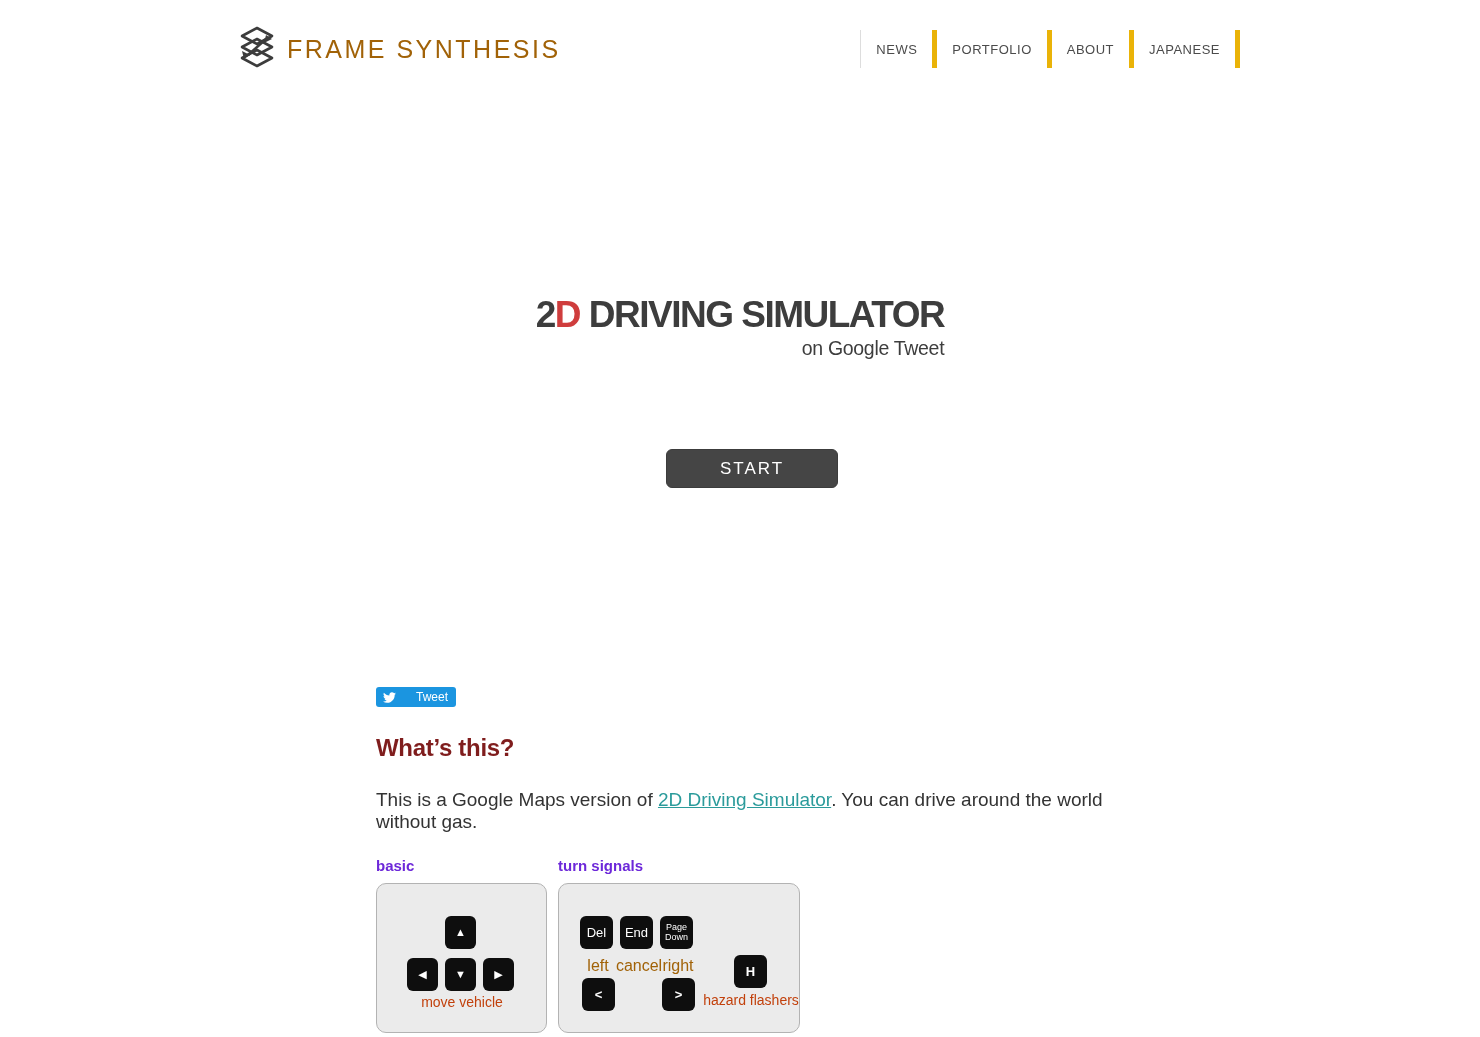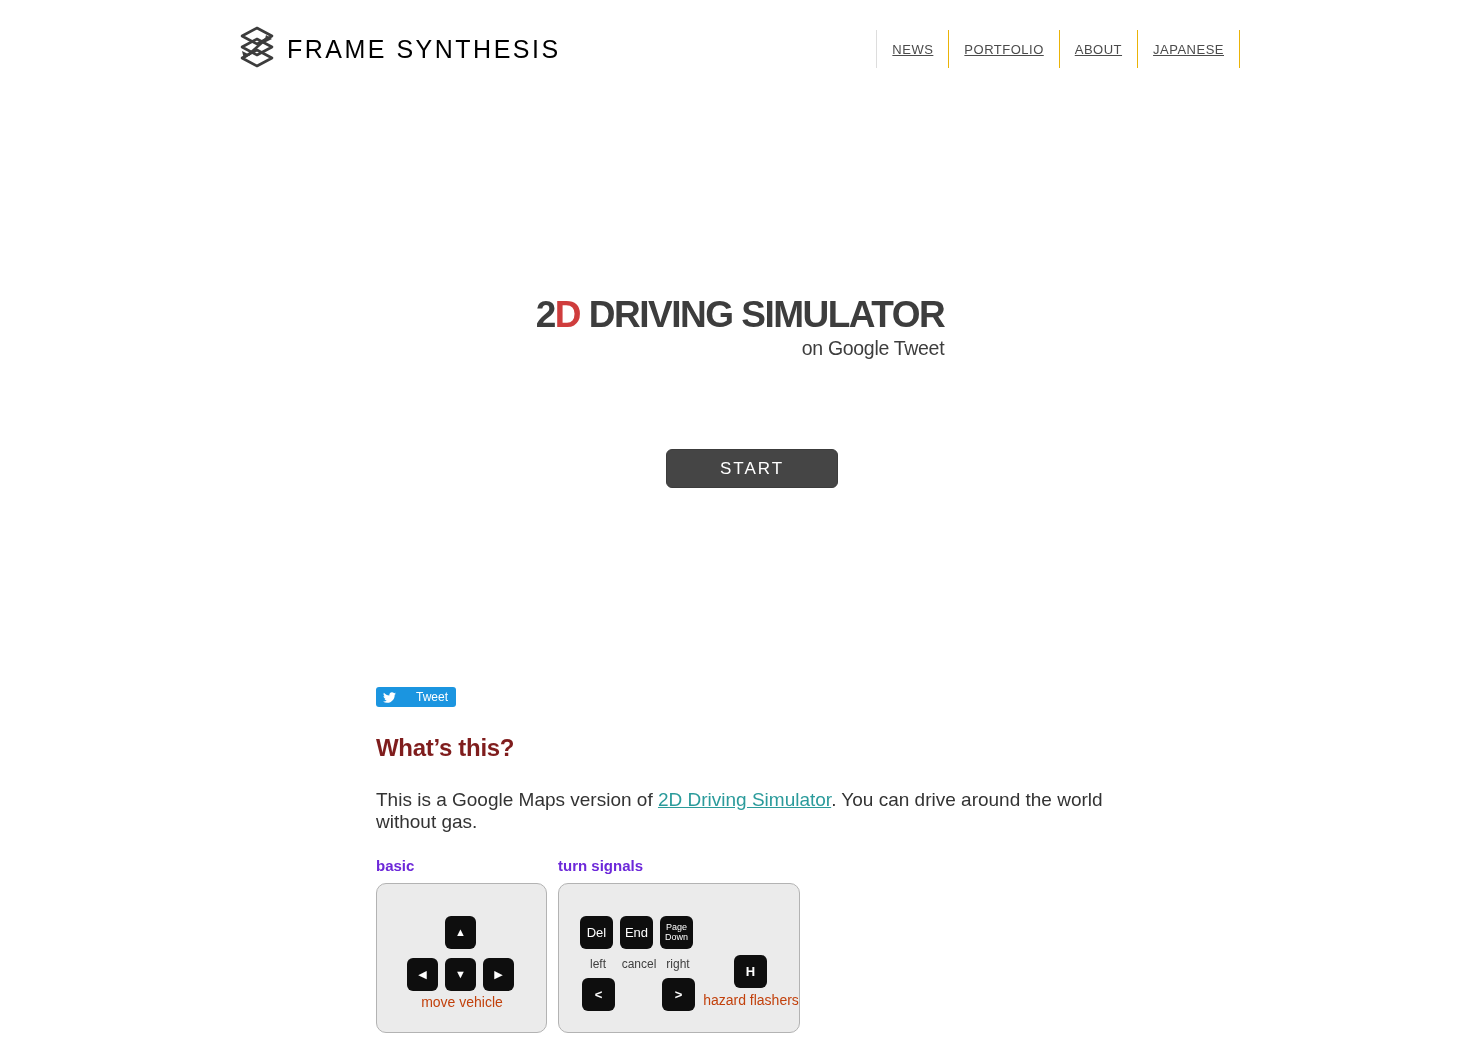--- a/index.html
+++ b/index.html
@@ -9,30 +9,30 @@
     position: relative;
     overflow: hidden;
     font-family: "Liberation Sans", sans-serif;
     color: #333;
   }
 
   
   .header { position: absolute; left: 240px; top: 0; width: 1000px; height: 80px; }
   .logo { position: absolute; left: 0; top: 25px; display: flex; align-items: center; gap: 13px; cursor: pointer; }
   .logo-text {
-    font-size: 25px; color: #000000; letter-spacing: 2.5px;
+    font-size: 25px; color: #a16207; letter-spacing: 2.5px;
     font-family: "Liberation Sans", sans-serif;
   }
   .nav { position: absolute; right: 0; top: 30px; display: flex; border-left: 1px solid #ddd; }
   .nav-item {
     display: flex; align-items: center;
     height: 38px; padding: 0 15px;
-    border-right: 1px solid #eab308;
+    border-right: 5px solid #eab308;
     font-size: 13px; color: #4b4b4b; letter-spacing: 0.5px;
-    cursor: pointer; white-space: nowrap; text-decoration: underline;
+    cursor: pointer; white-space: nowrap;
   }
 
   
   .hero { position: absolute; left: 0; top: 296px; width: 100%; text-align: center; }
   .hero-inner { display: inline-block; text-align: right; }
   .hero-title {
     font-size: 37px; font-weight: bold; color: #3d3d3d;
     letter-spacing: -1.5px; white-space: nowrap; line-height: 1.0;
   }
   .hero-title .accent { color: #cf3d3d; }
@@ -93,21 +93,21 @@
   .key-arrow { font-size: 11px; }
   .key-text { font-size: 13px; }
   .key-small { font-size: 9px; line-height: 1.15; }
   .key-bold { font-size: 13px; font-weight: bold; }
 
   .panel-caption {
     position: absolute; font-size: 14px; color: #c2410c; white-space: nowrap;
     transform: translateX(-50%);
   }
   .key-sub {
-    position: absolute; top: 73px; font-size: 12px; color: #404040;
+    position: absolute; top: 73px; font-size: 16px; color: #a16207;
     transform: translateX(-50%); white-space: nowrap;
   }
 </style>
 </head>
 <body>
 
 <div class="header">
   <div class="logo">
     <span>
       <svg width="34" height="44" viewBox="0 0 34 44">

